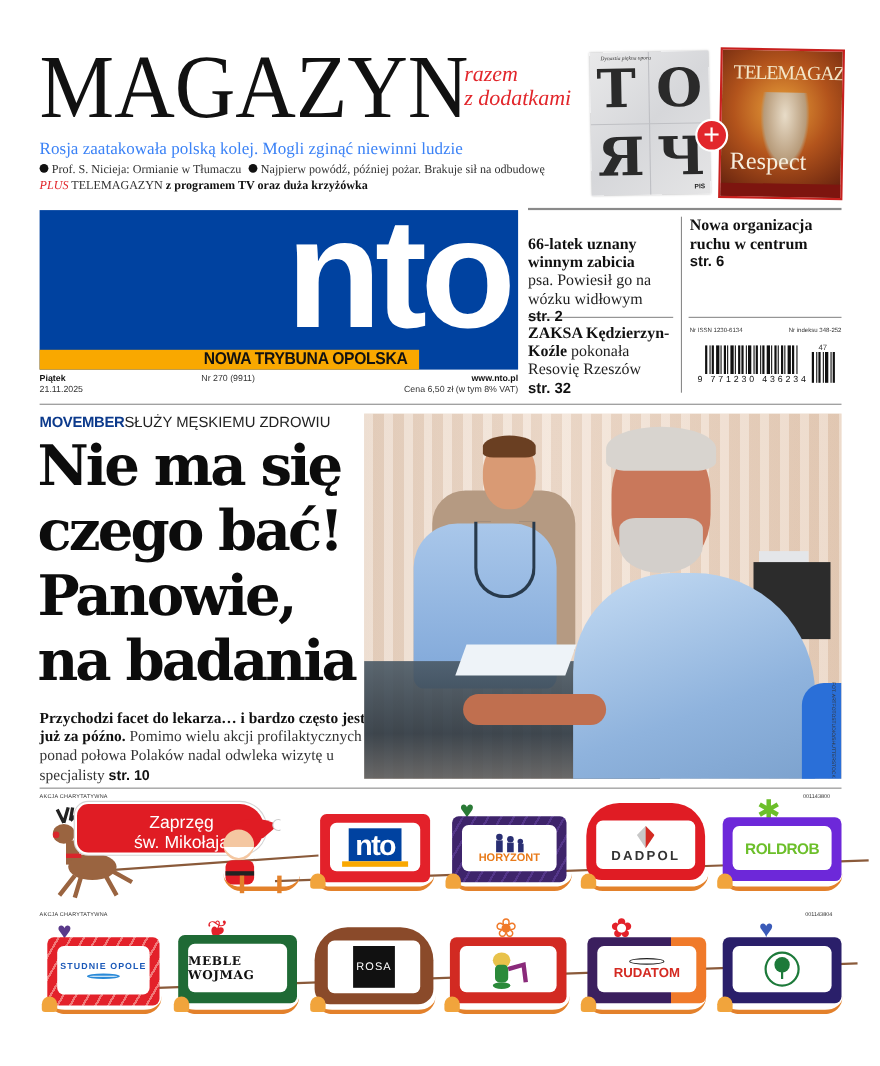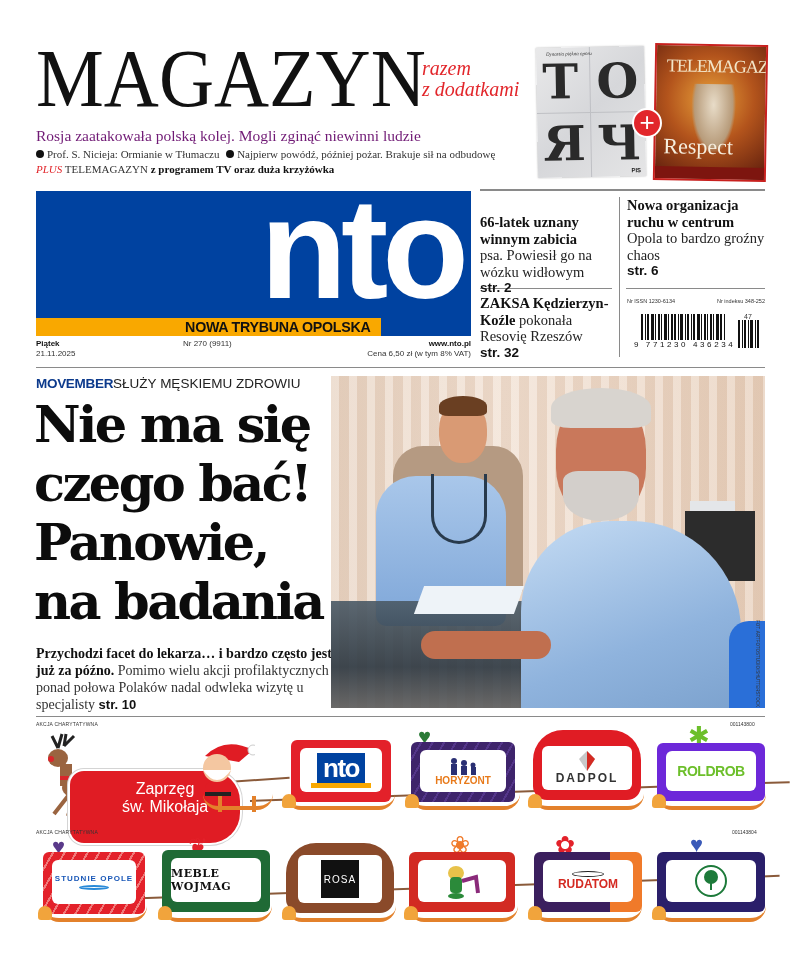--- a/index.html
+++ b/index.html
@@ -13,21 +13,21 @@
       font-size: 82px; letter-spacing: 0px; line-height: 82px; color: #111;
       transform: scaleX(0.93); transform-origin: left top;
     }
     .mag-tagline {
       position: absolute; left: 422px; top: 58px;
       font-family: "Liberation Serif", serif; font-style: italic;
       color: #e2262b; font-size: 20px; line-height: 21px;
     }
     .mag-lead {
       position: absolute; left: 36px; top: 127px;
-      font-size: 15.5px; color: #701a75;
+      font-size: 15.5px; color: #3b82f6;
     }
     .mag-bullets {
       position: absolute; left: 36px; top: 148px;
       font-size: 11px; color: #333;
     }
     .mag-bullets .dot { display: inline-block; width: 8px; height: 8px; border-radius: 50%; background: #111; margin-right: 3px; vertical-align: -0px; }
     .mag-plus {
       position: absolute; left: 36px; top: 163px;
       font-size: 11px; color: #333;
     }
@@ -144,25 +144,25 @@
       font-family: "Liberation Sans", sans-serif; font-size: 4.5px; color: #333;
       transform: rotate(90deg); transform-origin: left top; white-space: nowrap;
     }
 
     
     .ad-label { position: absolute; font-family: "Liberation Sans", sans-serif; font-size: 5px; color: #333; letter-spacing: .2px; }
     .ad-code { position: absolute; font-family: "Liberation Sans", sans-serif; font-size: 5px; color: #333; }
     .rope { position: absolute; height: 2px; background: #8a5a3a; transform-origin: left center; }
 
     .santa-banner {
-      position: absolute; left: 70px; top: 731px; width: 170px; height: 72px;
+      position: absolute; left: 70px; top: 731px; width: 170px; height: 44px;
       background: #e01c24; border-radius: 14px 30px 30px 14px;
       box-shadow: 0 0 0 2px #fff, 0 0 0 3px #d4d4d4;
       color: #fff; font-family: "Liberation Sans", sans-serif; font-size: 16px; line-height: 18px;
-      text-align: center; padding-top: 9px; padding-left: 20px; margin-top: 40px;
+      text-align: center; padding-top: 9px; padding-left: 20px;
     }
     .reindeer { position: absolute; left: 38px; top: 730px; width: 90px; height: 90px; }
     .santa { position: absolute; left: 195px; top: 740px; width: 60px; height: 70px; }
 
     .sleigh-runner {
       position: absolute; height: 20px; border-bottom: 4px solid #e3812b; border-radius: 0 0 16px 16px;
     }
     .sleigh-leg { position: absolute; width: 4px; height: 16px; background: #e3812b; }
     .gift {
       position: absolute; border-radius: 6px; overflow: hidden;
@@ -237,21 +237,20 @@
 <div class="rule" style="left:626px;top:288px;width:139px;height:1px"></div>
 <div class="rule" style="left:36px;top:367px;width:729px;height:1px"></div>
 
 <div class="teaser" style="left:480px;top:214px;width:135px">
   <div class="head">66-latek uznany winnym zabicia</div>
   <div>psa. Powiesił go na wózku widłowym</div>
   <div class="pg">str. 2</div>
 </div>
 <div class="teaser" style="left:627px;top:197px;width:140px">
   <div class="head">Nowa organizacja ruchu w centrum</div>
-  <div>Opola to bardzo groźny chaos</div>
   <div class="pg">str. 6</div>
 </div>
 <div class="teaser" style="left:480px;top:295px;width:135px">
   <div><span class="head">ZAKSA Kędzierzyn-Koźle</span> <span>pokonała Resovię Rzeszów</span></div>
   <div class="pg">str. 32</div>
 </div>
 
 <div class="isbn" style="left:627px;top:298px">Nr ISSN 1230-6134</div>
 <div class="isbn" style="left:700px;top:298px;width:65px;text-align:right">Nr indeksu 348-252</div>
 <div class="barcode" style="left:641px;top:314px;height:34px;gap:1.5px">

